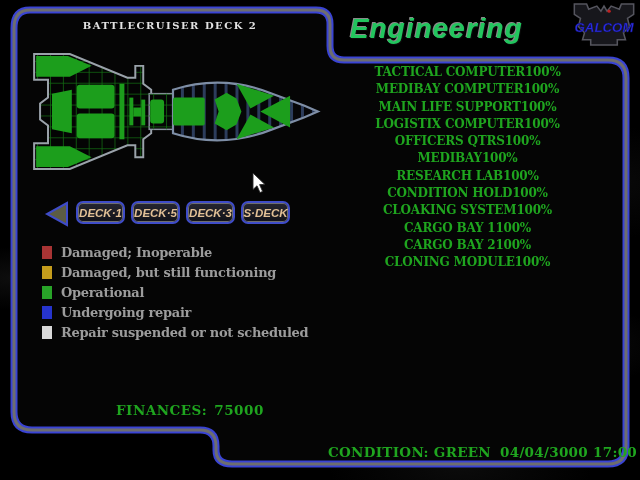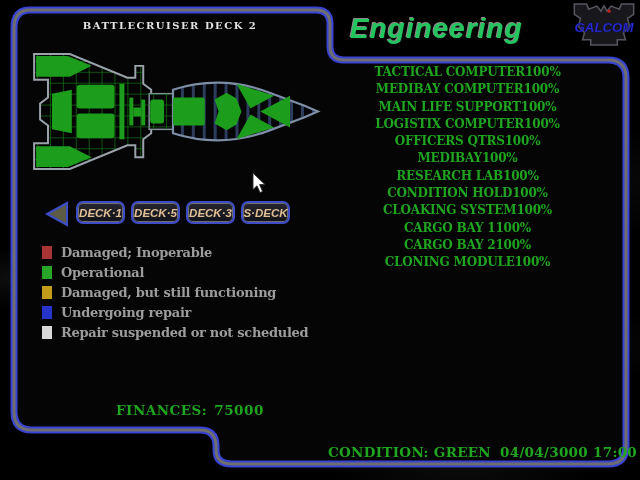--- a/index.html
+++ b/index.html
@@ -163,28 +163,28 @@
   <button class="deck-btn">DECK·3</button>
   <button class="deck-btn">S·DECK</button>
 </div>
 
 <ul class="legend">
   <li>
     <span class="swatch" style="background: rgb(168, 52, 52);"></span>
     <span class="lbl">Damaged; Inoperable</span>
   </li>
   <li>
+    <span class="swatch" style="background: rgb(196, 156, 28);"></span>
+    <span class="lbl">Damaged, but still functioning</span>
+  </li>
+  <li>
     <span class="swatch" style="background: rgb(40, 164, 40);"></span>
     <span class="lbl">Operational</span>
   </li>
   <li>
-    <span class="swatch" style="background: rgb(196, 156, 28);"></span>
-    <span class="lbl">Damaged, but still functioning</span>
-  </li>
-  <li>
     <span class="swatch" style="background: rgb(38, 52, 204);"></span>
     <span class="lbl">Undergoing repair</span>
   </li>
   <li>
     <span class="swatch" style="background: rgb(216, 216, 216);"></span>
     <span class="lbl">Repair suspended or not scheduled</span>
   </li>
 </ul>
 
 <div class="systems">

